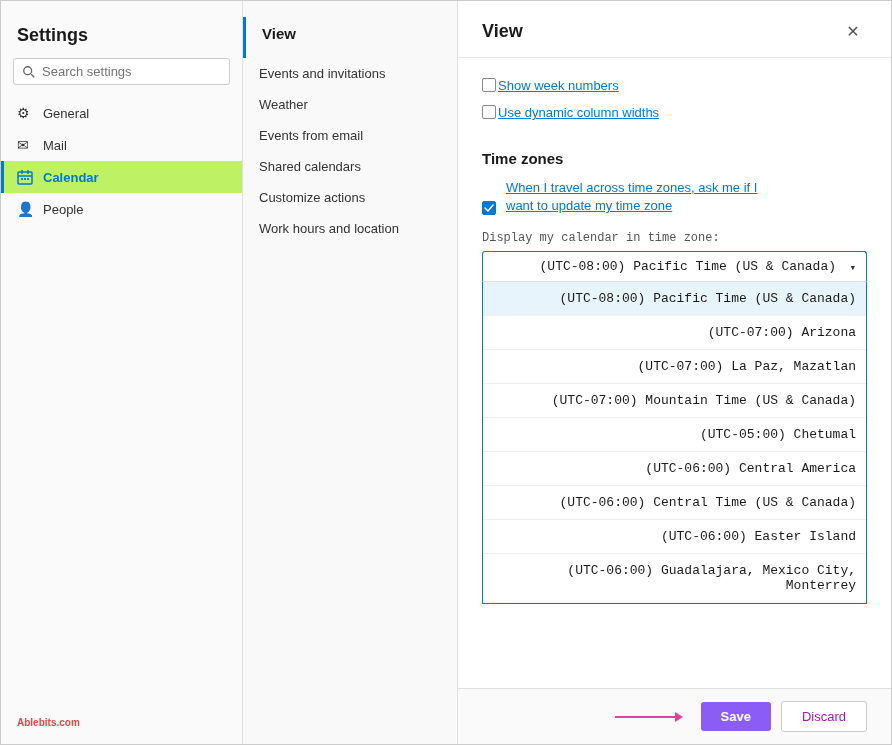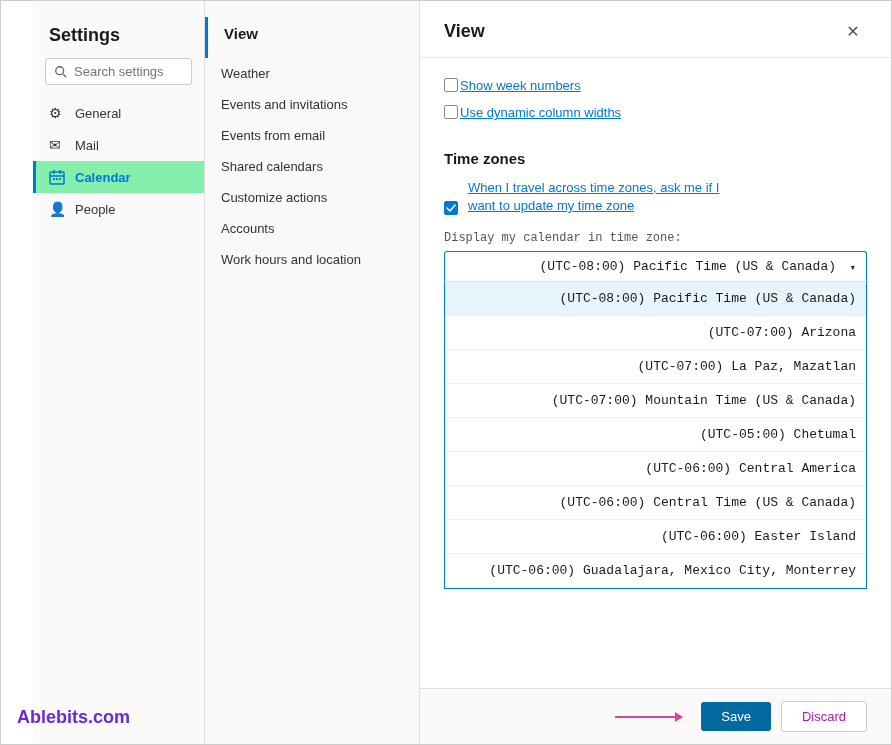--- a/index.html
+++ b/index.html
@@ -26,27 +26,26 @@
     }
 
     .main-layout {
       display: flex;
       flex: 1;
       overflow: hidden;
     }
 
     
     .sidebar {
-      width: 172px;
+      width: 242px;
       background: #fafafa;
       border-right: 1px solid #e0e0e0;
       padding: 16px 0;
       display: flex;
       flex-direction: column;
-      margin-left: 32px;
     }
 
     .sidebar-title {
       font-size: 18px;
       font-weight: 600;
       color: #1a1a1a;
       padding: 8px 16px 12px 16px;
     }
 
     .search-box {
@@ -81,21 +80,21 @@
       align-items: center;
       padding: 8px 16px;
       cursor: pointer;
       color: #333;
       font-size: 13px;
       gap: 10px;
     }
 
     .nav-item.active {
       border-left: 3px solid #0078d4;
-      background: #86efac;
+      background: #bef264;
       padding-left: 13px;
       color: #0078d4;
       font-weight: 600;
     }
 
     .nav-icon {
       width: 16px;
       height: 16px;
       flex-shrink: 0;
     }
@@ -293,47 +292,47 @@
 
     .arrow-head {
       width: 0;
       height: 0;
       border-top: 5px solid transparent;
       border-bottom: 5px solid transparent;
       border-left: 8px solid #e040a0;
     }
 
     .btn-save {
-      background: #0369a1;
+      background: #8b5cf6;
       color: #fff;
       border: none;
       padding: 7px 20px;
       font-size: 13px;
-      font-weight: 400;
+      font-weight: 700;
       border-radius: 3px;
       cursor: pointer;
     }
 
     .btn-discard {
       background: #fff;
       color: #a21caf;
       border: 1px solid #ccc;
       padding: 7px 20px;
       font-size: 13px;
       border-radius: 3px;
       cursor: pointer;
     }
 
     .branding {
       position: absolute;
       bottom: 16px;
       left: 16px;
-      font-size: 18px;
+      font-size: 10px;
       font-weight: 600;
-      color: #6d28d9;
+      color: #ef4444;
     }
 
     
     .dropdown-list::-webkit-scrollbar {
       width: 10px;
     }
     .dropdown-list::-webkit-scrollbar-thumb {
       background: #b0b0b0;
     }
     .dropdown-list::-webkit-scrollbar-track {
@@ -387,36 +386,33 @@
       </div>
       <div class="nav-item">
         <span class="nav-icon icon-people">👤</span>
         <span>People</span>
       </div>
     </div>
 
     <div class="middle-panel">
       <div class="middle-panel-title">View</div>
       <div class="middle-nav-item">
+        <span>Events and invitations</span>
+      </div>
+      <div class="middle-nav-item">
         <span>Weather</span>
       </div>
       <div class="middle-nav-item">
-        <span>Events and invitations</span>
-      </div>
-      <div class="middle-nav-item">
         <span>Events from email</span>
       </div>
       <div class="middle-nav-item">
         <span>Shared calendars</span>
       </div>
       <div class="middle-nav-item">
         <span>Customize actions</span>
-      </div>
-      <div class="middle-nav-item">
-        <span>Accounts</span>
       </div>
       <div class="middle-nav-item">
         <span>Work hours and location</span>
       </div>
     </div>
 
     <div class="main-content">
       <div class="content-header">
         <span class="content-title">View</span>
         <button class="close-btn">✕</button>

